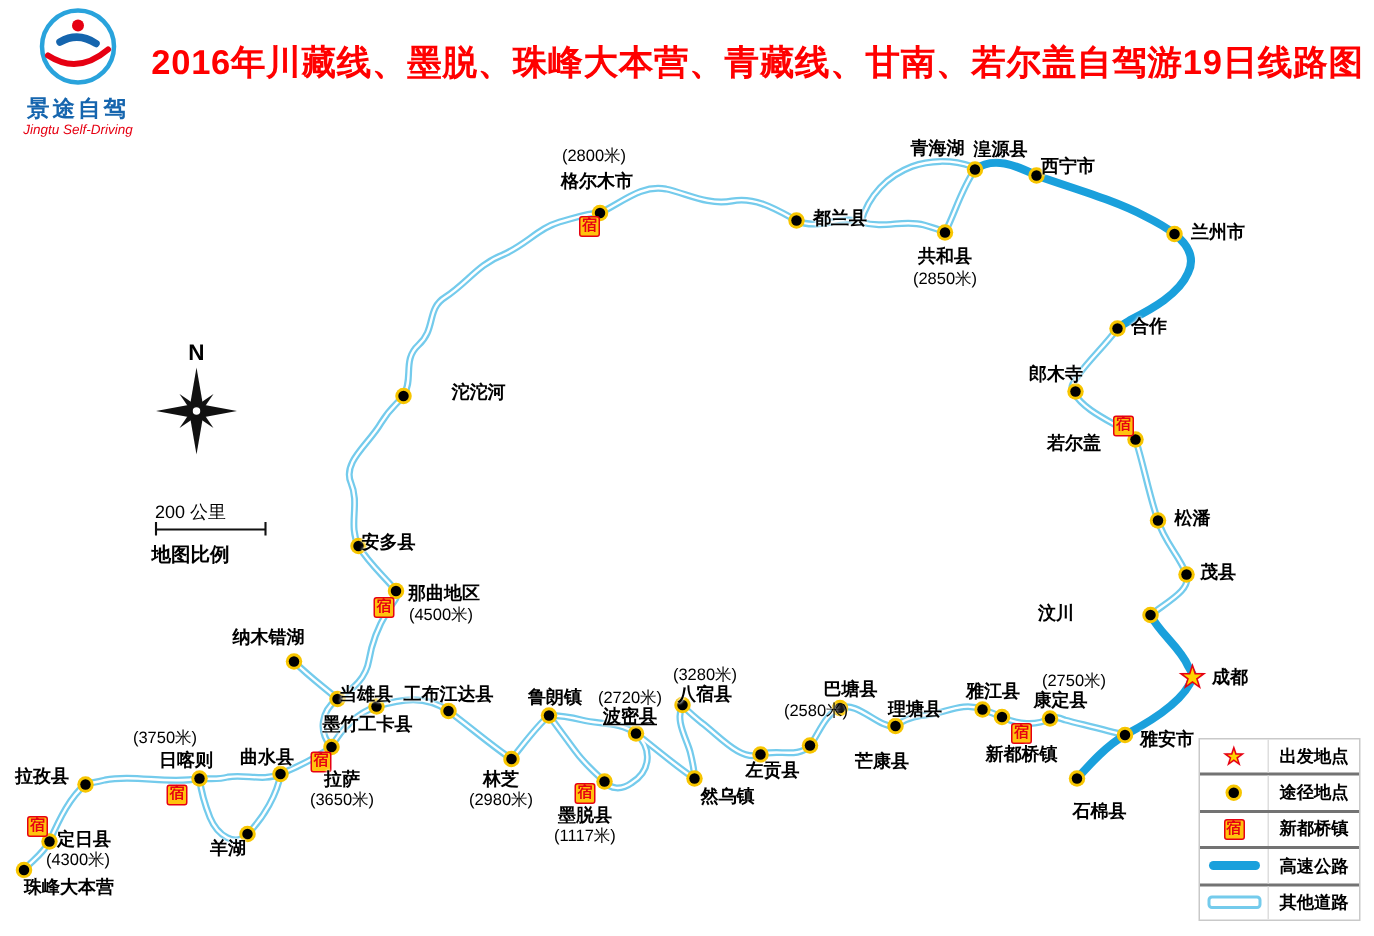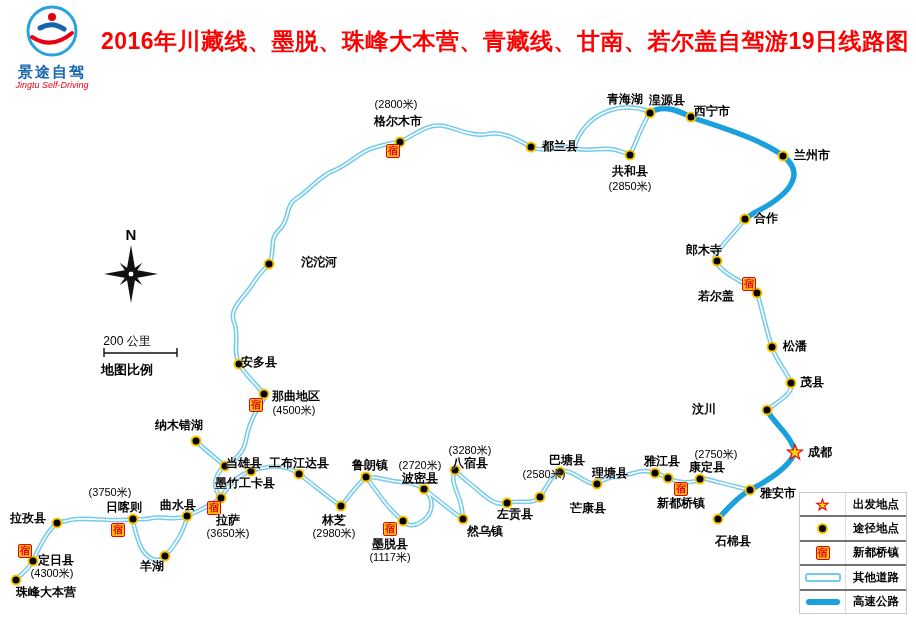--- a/index.html
+++ b/index.html
@@ -245,26 +245,26 @@
           <div class="legend-label">途径地点</div>
         </div>
         <div class="legend-row">
           <div class="legend-icon-cell">
             <span class="lodge legend-lodge">宿</span>
           </div>
           <div class="legend-label">新都桥镇</div>
         </div>
         <div class="legend-row">
           <div class="legend-icon-cell">
+            <span class="legend-highway"></span>
+          </div>
+          <div class="legend-label">高速公路</div>
+        </div>
+        <div class="legend-row">
+          <div class="legend-icon-cell">
             <span class="legend-road"></span>
           </div>
           <div class="legend-label">其他道路</div>
-        </div>
-        <div class="legend-row">
-          <div class="legend-icon-cell">
-            <span class="legend-highway"></span>
-          </div>
-          <div class="legend-label">高速公路</div>
         </div>
       </div>
   </div>
 
 </div>
 
 </body></html>

